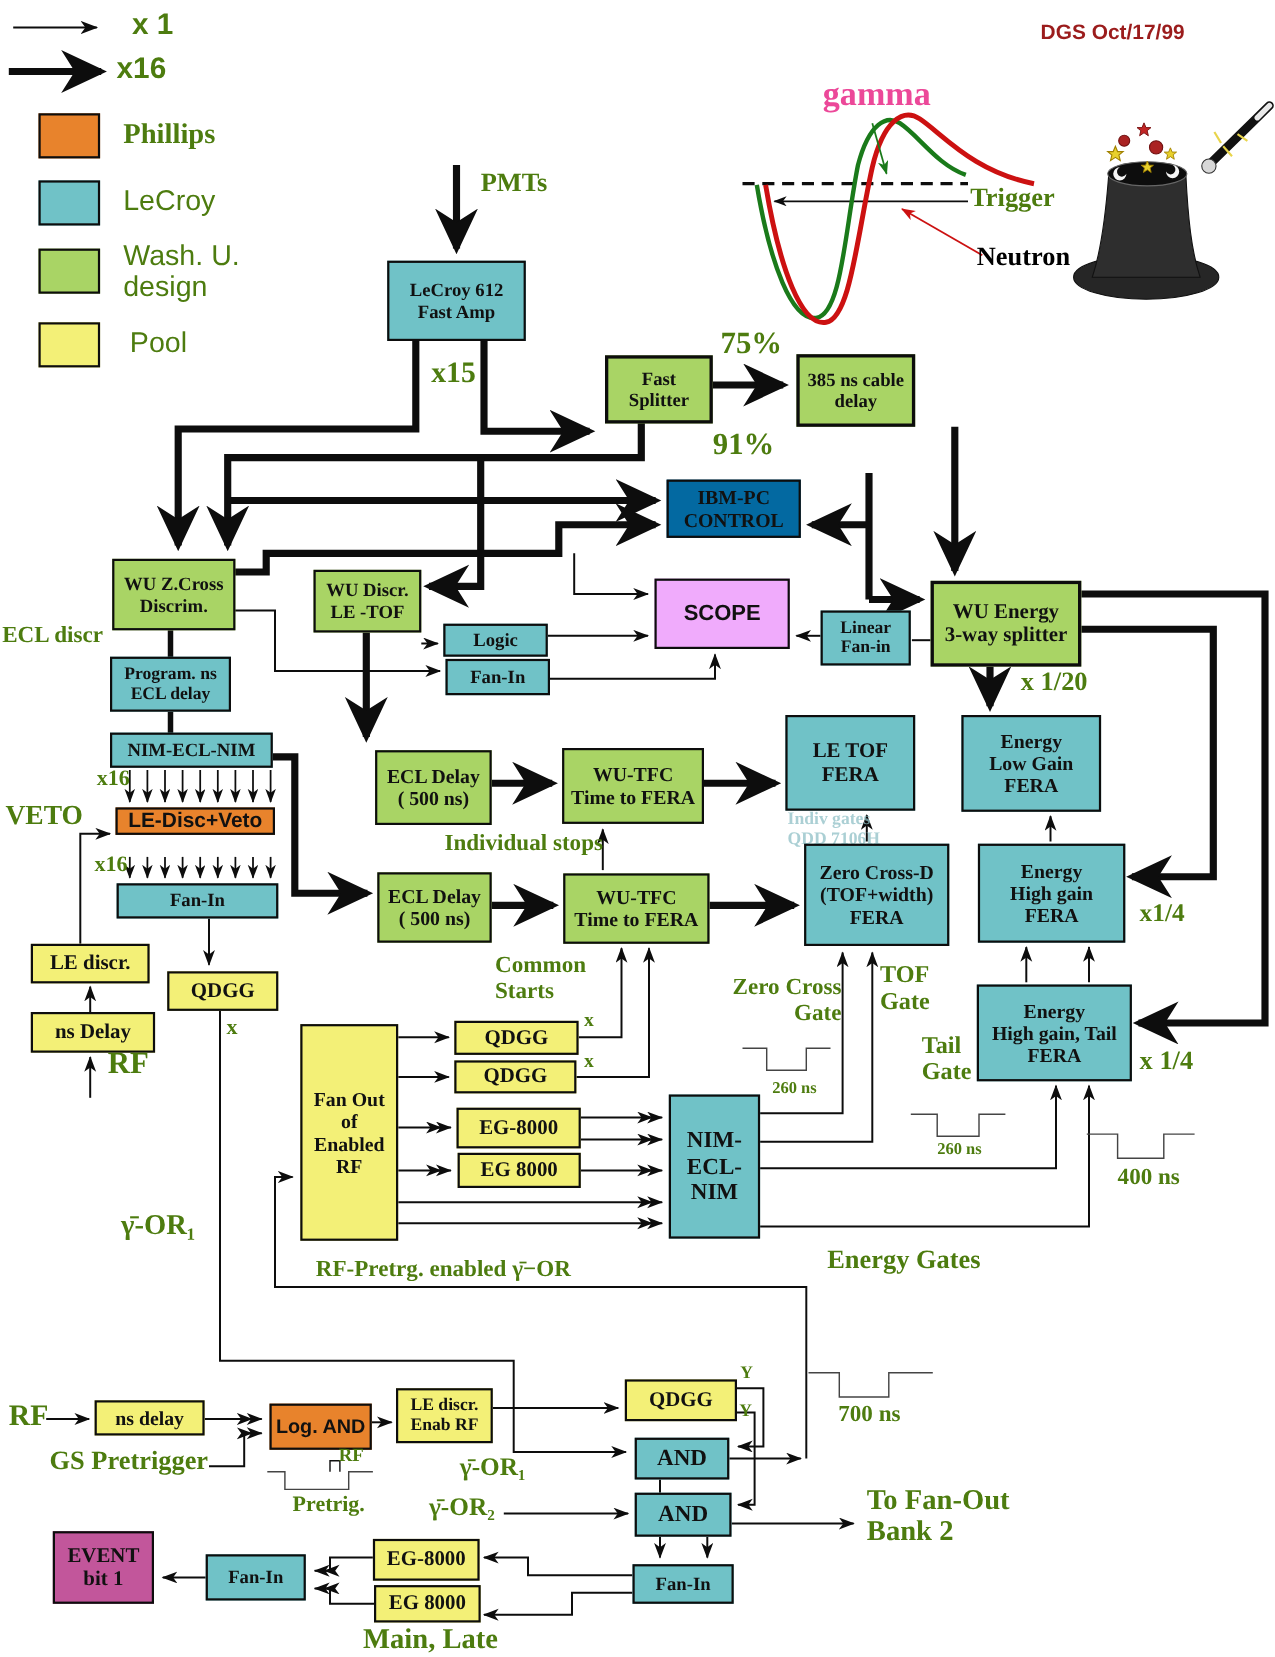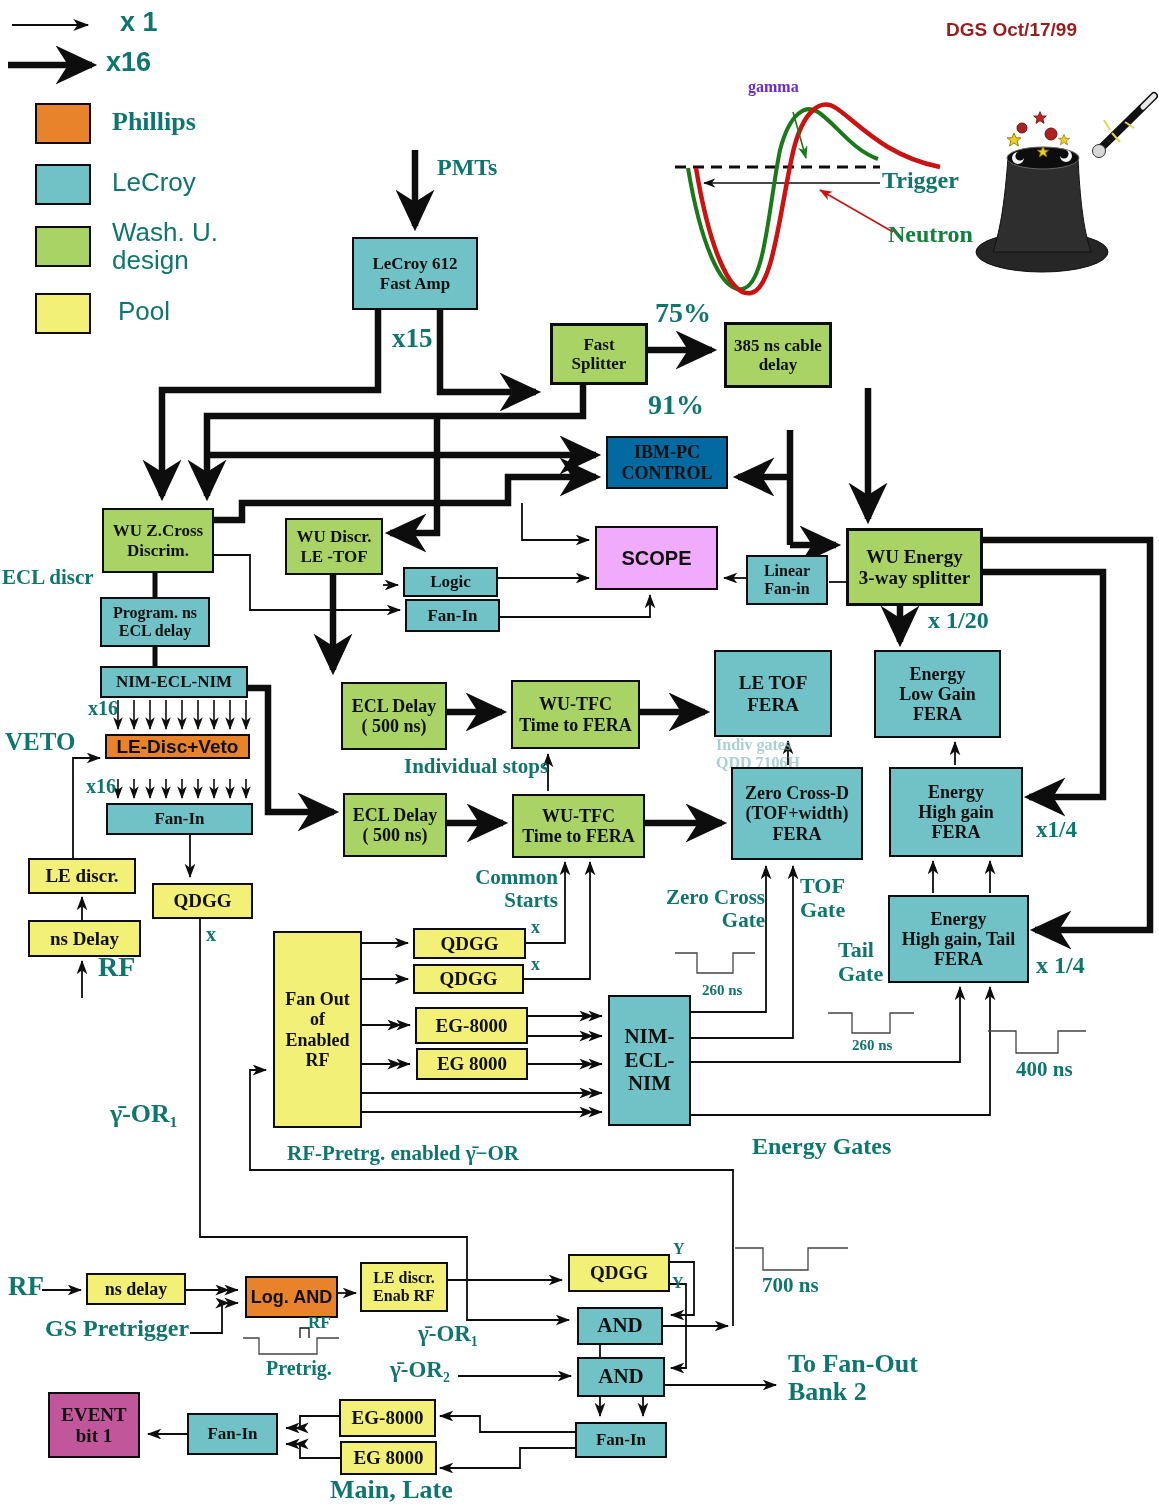--- a/index.html
+++ b/index.html
@@ -5,21 +5,21 @@
   html,body{margin:0;padding:0;background:#fff}
   #stage{position:relative;width:1159px;height:1506px;background:#fff;overflow:hidden;
          font-family:"Liberation Serif",serif;color:#111}
   #wires{position:absolute;left:0;top:0}
   .bx{position:absolute;display:flex;align-items:center;justify-content:center;text-align:center;
       border:2.5px solid #0d0d0d;box-sizing:border-box;white-space:pre-line;
       font:700 17px/1.12 "Liberation Serif",serif;color:#111;z-index:3}
   .b3{border-width:3.5px}
   .g{background:#a9d465}.t{background:#70c2c7}.y{background:#f3f077}
   .o{background:#e8832c}.ol{background:#0369a1}.sc{background:#f0abfc}.m{background:#c2569b}
-  .lb{position:absolute;font:700 22px/1.08 "Liberation Serif",serif;color:#0f766e;
+  .lb{position:absolute;font:700 22px/1.08 "Liberation Serif",serif;color:#4d7c0f;
       white-space:pre-line;z-index:4}
   .sans{font-family:"Liberation Sans",sans-serif}
   .title{position:absolute;left:330px;top:10px;width:480px;text-align:center;
          font:700 34px/1.05 "Liberation Sans",sans-serif;color:#3747b0;z-index:4}
   .date{position:absolute;left:946px;top:20px;font:700 19px/1 "Liberation Sans",sans-serif;
         color:#9b1c1c;z-index:4}
   .ghost{position:absolute;font:700 16px/1.15 "Liberation Serif",serif;color:#8fc0c6;
          opacity:.75;z-index:2;white-space:pre-line}
   .sw{position:absolute;width:56px;height:41px;border:2.5px solid #0d0d0d;box-sizing:border-box;z-index:3}
 </style>
@@ -200,23 +200,23 @@
 <div class="sw" style="left:35px;top:103px;background:#e8832c"></div>
 <div class="lb" style="left:112px;top:108px;font-size:26px">Phillips</div>
 <div class="sw" style="left:35px;top:164px;background:#70c2c7"></div>
 <div class="lb sans" style="left:112px;top:168px;font-size:26px;font-weight:400">LeCroy</div>
 <div class="sw" style="left:35px;top:226px;background:#a9d465"></div>
 <div class="lb sans" style="left:112px;top:218px;font-size:26px;font-weight:400">Wash. U.
 design</div>
 <div class="sw" style="left:35px;top:293px;background:#f3f077"></div>
 <div class="lb sans" style="left:118px;top:297px;font-size:26px;font-weight:400">Pool</div>
 
-<div class="lb" style="left:748px;top:78px;font-size:16px;color:#6d28d9">gamma</div>
+<div class="lb" style="left:748px;top:68px;font-size:31px;color:#ec4899">gamma</div>
 <div class="lb" style="left:882px;top:168px;font-size:24px">Trigger</div>
-<div class="lb" style="left:888px;top:222px;font-size:24px;color:#15803d">Neutron</div>
+<div class="lb" style="left:888px;top:222px;font-size:24px;color:#000000">Neutron</div>
 
 <div class="ghost" style="left:716px;top:736px">Indiv gates
 QDD 7106H</div>
 
 <div class="bx t" style="left:352px;top:237px;width:126px;height:73px"><span>LeCroy 612
 Fast  Amp</span></div>
 <div class="bx g b3" style="left:550px;top:323px;width:98px;height:62px"><span>Fast
 Splitter</span></div>
 <div class="bx g b3" style="left:724px;top:322px;width:108px;height:66px"><span>385 ns cable
 delay</span></div>
@@ -297,21 +297,21 @@
 <div class="lb" style="left:86px;top:776px;font-size:20px">x16</div>
 <div class="lb" style="left:5px;top:728px;font-size:25px">VETO</div>
 <div class="lb" style="left:98px;top:952px;font-size:28px">RF</div>
 <div class="lb" style="left:206px;top:924px;font-size:20px">x</div>
 <div class="lb" style="left:531px;top:918px;font-size:18px">x</div>
 <div class="lb" style="left:531px;top:955px;font-size:18px">x</div>
 <div class="lb" style="left:928px;top:608px;font-size:24px">x 1/20</div>
 <div class="lb" style="left:1036px;top:818px;font-size:23px">x1/4</div>
 <div class="lb" style="left:1036px;top:953px;font-size:24px">x 1/4</div>
 <div class="lb" style="left:404px;top:755px;font-size:21px">Individual stops</div>
-<div class="lb" style="left:450px;top:866px;width:108px;text-align:right;font-size:21px">Common
+<div class="lb" style="left:450px;top:866px;width:108px;font-size:21px">Common
 Starts</div>
 <div class="lb" style="left:640px;top:886px;width:125px;text-align:right;font-size:21px">Zero Cross
 Gate</div>
 <div class="lb" style="left:800px;top:874px;font-size:22px">TOF
 Gate</div>
 <div class="lb" style="left:838px;top:938px;font-size:22px">Tail
 Gate</div>
 <div class="lb" style="left:752px;top:1134px;font-size:24px">Energy Gates</div>
 <div class="lb" style="left:110px;top:1100px;font-size:26px">γ̄-OR₁</div>
 <div class="lb" style="left:418px;top:1322px;font-size:23px">γ̄-OR₁</div>

